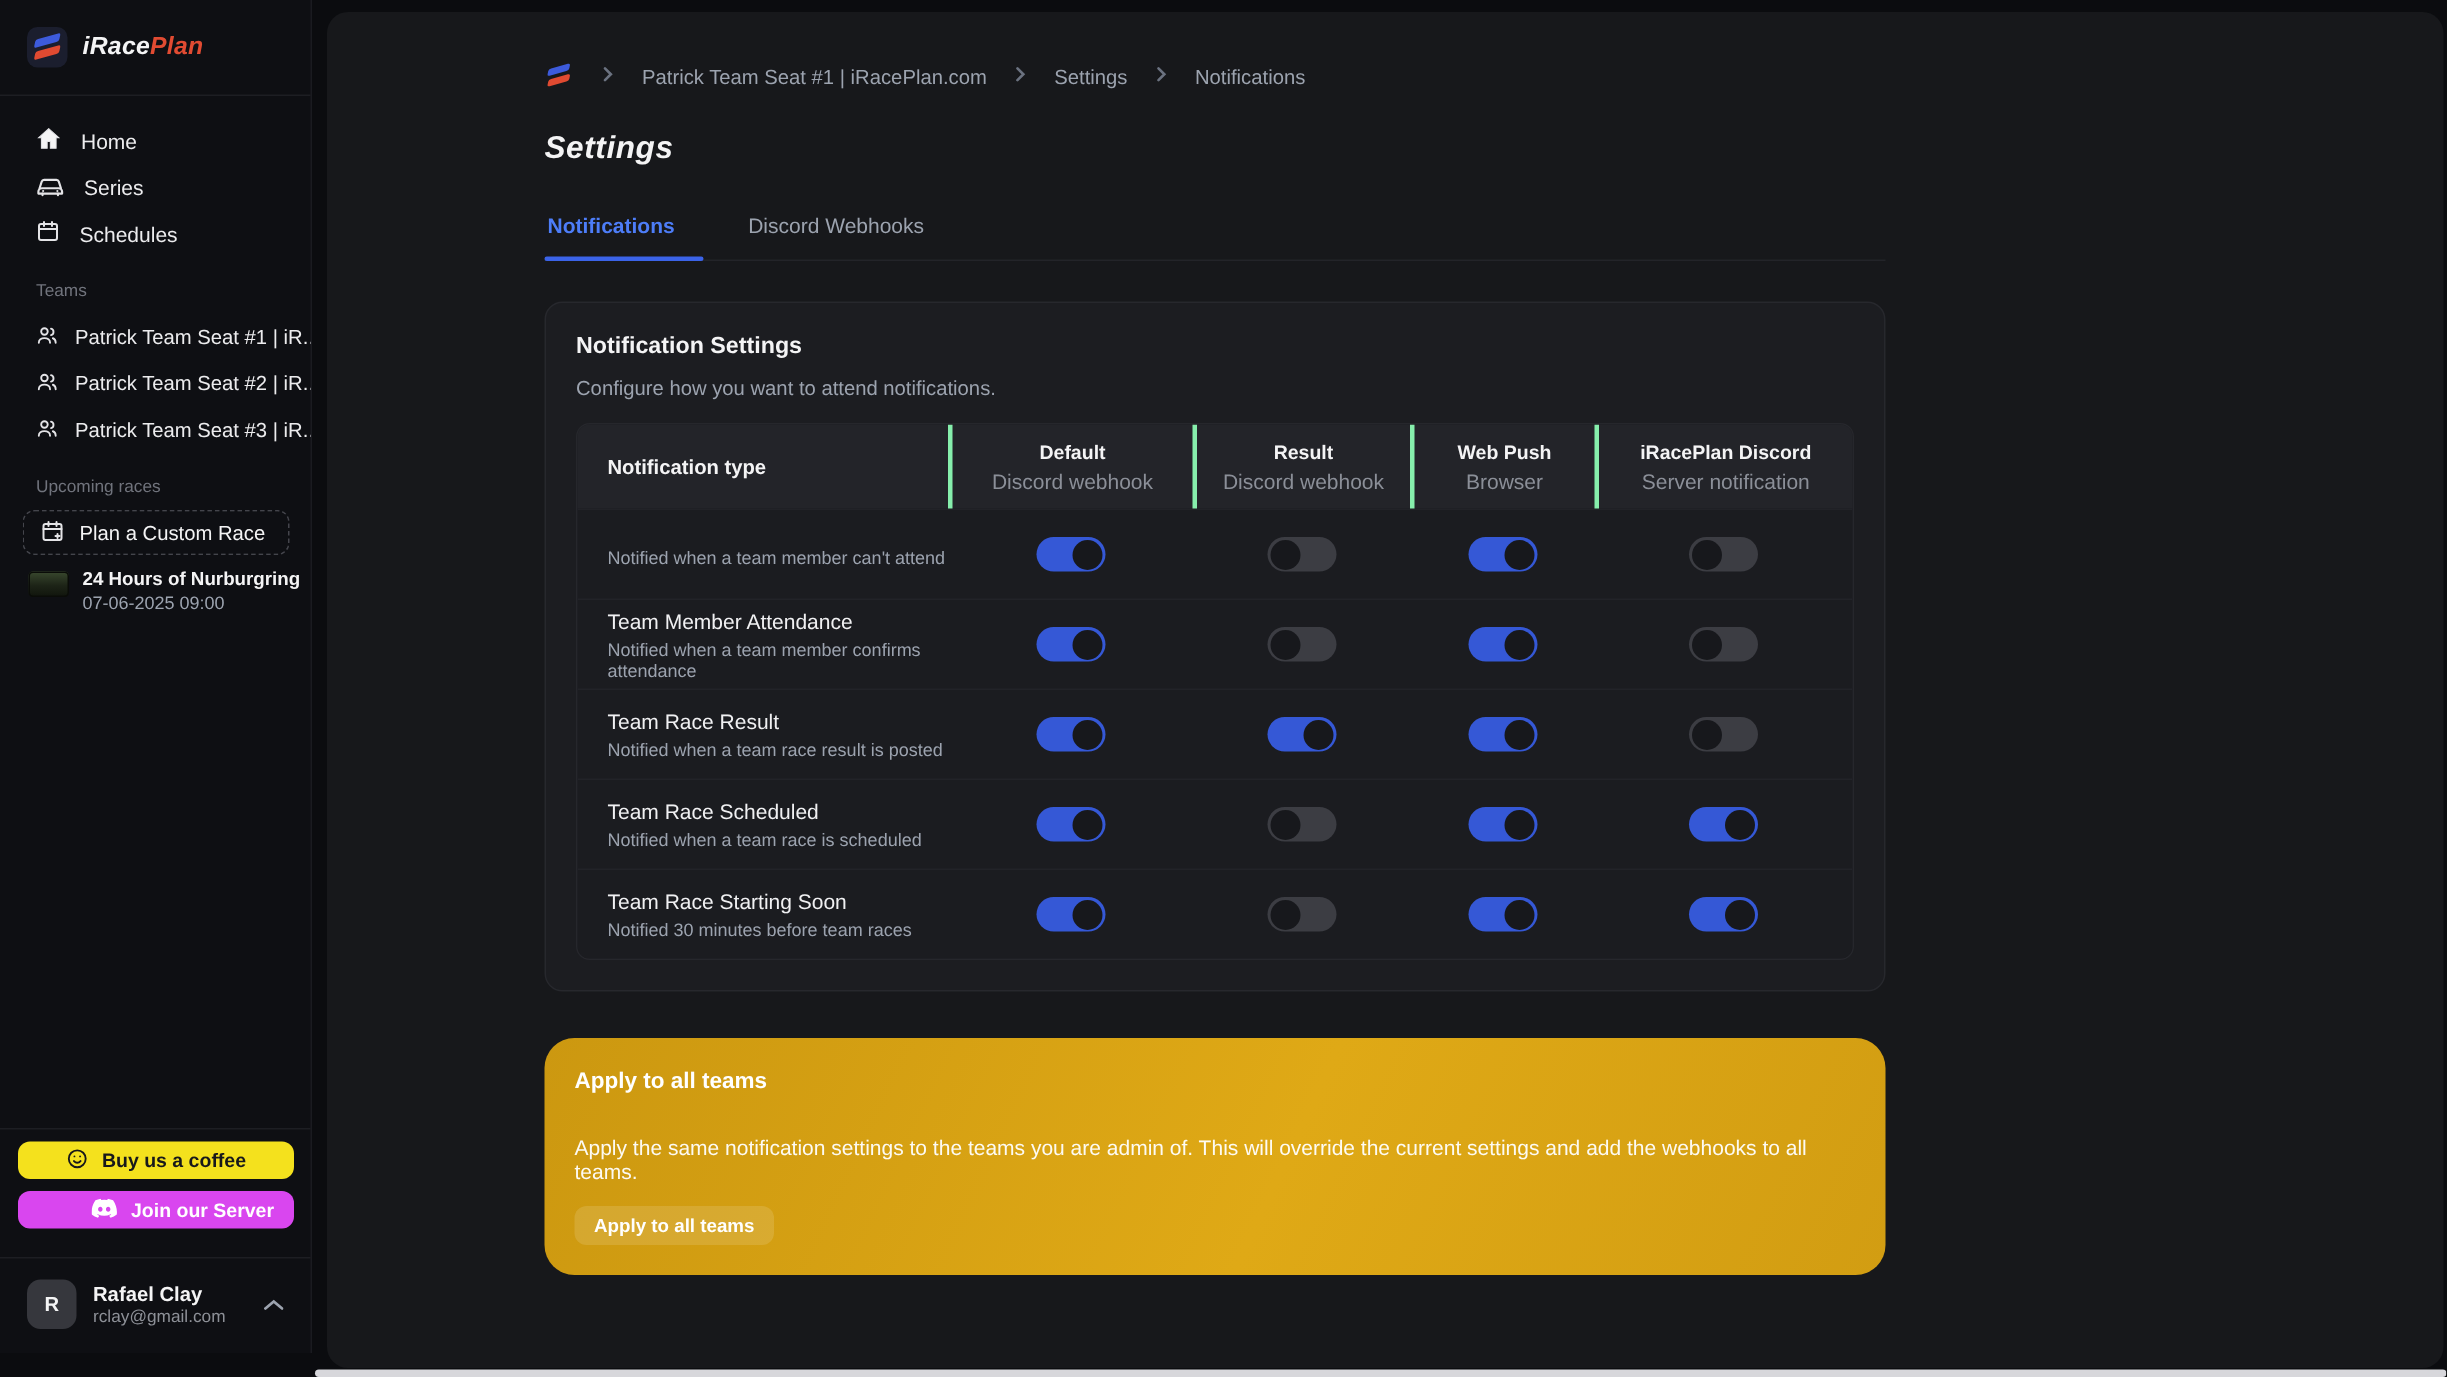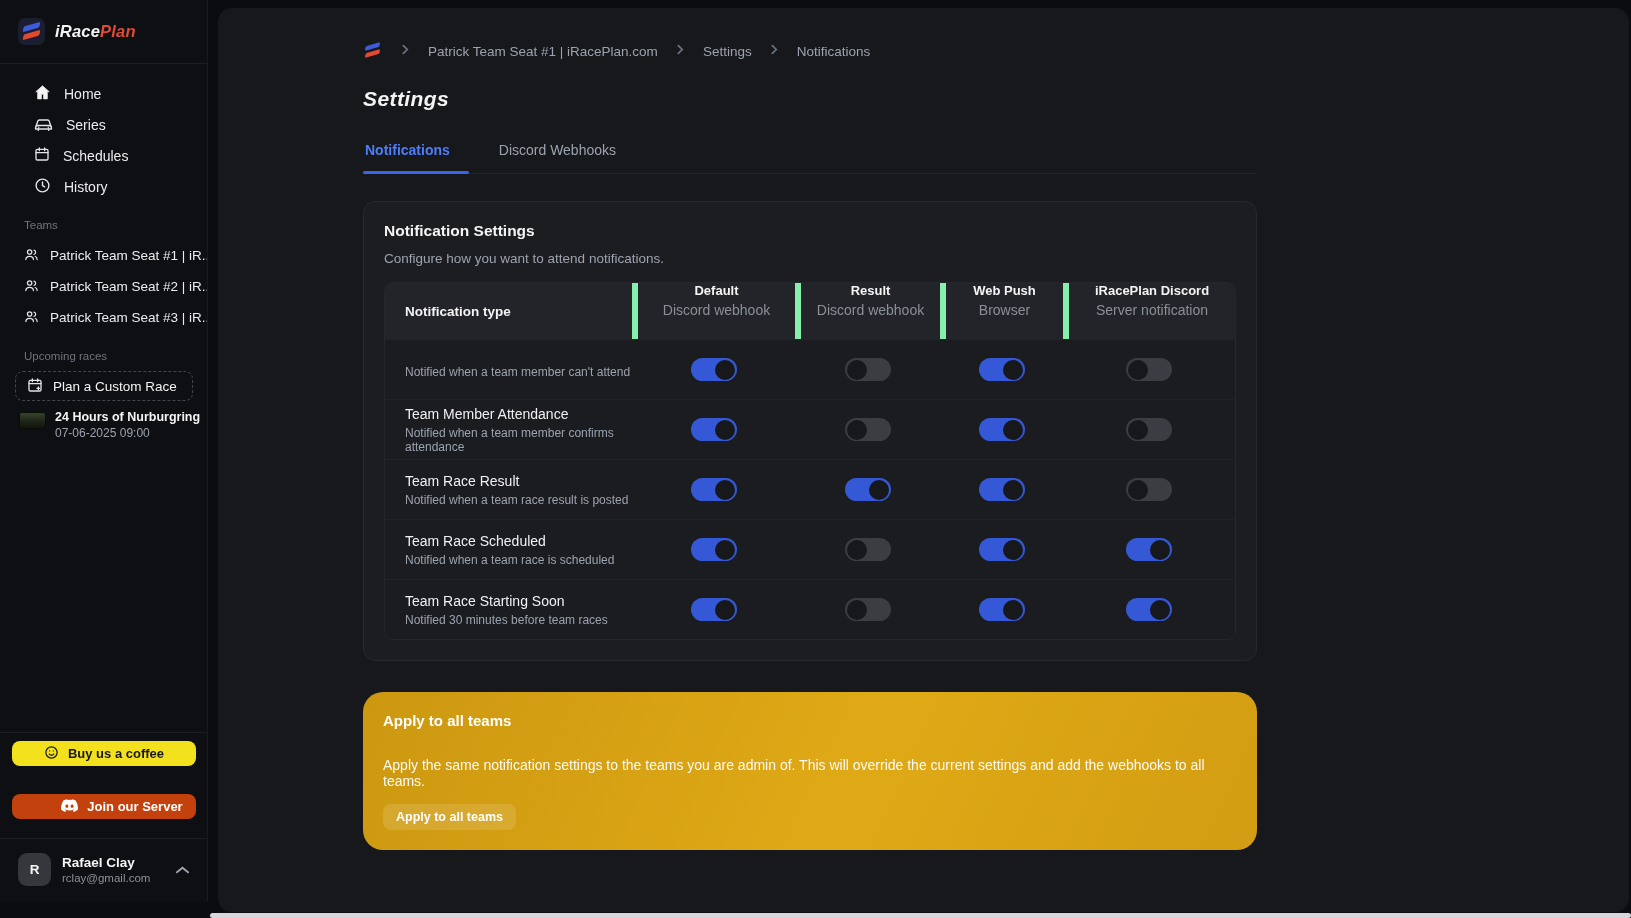--- a/index.html
+++ b/index.html
@@ -9,35 +9,35 @@
 
   
   .sidebar { position:absolute; left:0; top:0; width:208px; height:902px; background:#0e0f13; border-right:1px solid #1a1b20; }
   .logo-row { display:flex; align-items:center; gap:10px; height:64px; padding:0 18px; border-bottom:1px solid #1d1e23; cursor:pointer; }
   .logo-badge { width:27px; height:27px; border-radius:7px; background:#1b1e2e; position:relative; overflow:hidden; flex:none; }
   .logo-badge .band { position:absolute; left:6px; width:15px; height:6px; transform:skewX(-28deg) rotate(-18deg); border-radius:1.5px; }
   .logo-badge .band.b1 { top:6px; background:#3d5bdc; }
   .logo-badge .band.b2 { top:14px; background:#e04a31; }
   .logo-text { font-size:16.5px; font-weight:800; font-style:italic; letter-spacing:.2px; white-space:nowrap; }
   .logo-text .accent { color:#e14b32; }
-  .nav { padding:14px 0 0 0;margin-left:10px; }
+  .nav { padding:14px 0 0 0; }
   .nav-item { display:flex; align-items:center; gap:13px; height:31px; padding:0 24px; font-size:14px; color:#ececee; cursor:pointer; }
   .nav-item svg, .team-item svg { flex:none; stroke:#e4e4e7; }
   .section-label { padding:0 24px; margin-top:17px; margin-bottom:9px; font-size:11.5px; color:#70737c; }
   .team-item { display:flex; align-items:center; gap:11px; height:31px; padding:0 24px; font-size:13.5px; color:#ececee; white-space:nowrap; overflow:hidden; cursor:pointer; }
   .plan-btn { display:flex; align-items:center; gap:10px; margin:8px 15px 0 15px; width:178px; height:30px; padding:0 11px; background:transparent; border:1px dashed #44454c; border-radius:8px; color:#f4f4f5; font-size:13.5px; font-family:inherit; cursor:pointer; white-space:nowrap; }
   .race-item { display:flex; align-items:flex-start; gap:9px; padding:9px 0 0 19px; cursor:pointer; }
   .race-thumb { width:27px; height:17px; border-radius:3px; margin-top:2px; background:linear-gradient(180deg,#39482e 0%,#1d2417 55%,#10140c 100%); box-shadow:inset 0 0 0 1px #0a0c08; flex:none; }
   .race-title { font-size:12.5px; font-weight:700; color:#f4f4f5; }
   .race-date { font-size:12px; color:#9ca3af; margin-top:2px; }
   .sidebar-bottom { position:absolute; left:0; bottom:0; width:100%; }
   .sb-divider { border-top:1px solid #1d1e23; }
   .pill-btn { display:flex; align-items:center; justify-content:center; gap:9px; margin:0 12px; width:184px; height:25px; border:none; border-radius:8px; font-size:13px; font-weight:700; font-family:inherit; cursor:pointer; }
   .coffee { background:#f4e11d; color:#17181b; margin-top:8px; }
-  .discord { background:#c2410c; color:#ffffff; margin-top:28px; margin-bottom:19px;padding-left:36px; }
+  .discord { background:#d946ef; color:#ffffff; margin-top:8px; margin-bottom:19px;padding-left:36px; }
   .user-row { display:flex; align-items:center; gap:11px; padding:14px 18px 16px 18px; cursor:pointer; }
   .avatar { width:33px; height:33px; border-radius:9px; background:#36373d; display:flex; align-items:center; justify-content:center; font-size:13.5px; font-weight:700; color:#f4f4f5; flex:none; }
   .user-name { font-size:13.5px; font-weight:600; color:#f4f4f5; }
   .user-email { font-size:11.5px; color:#8d9097; margin-top:2px; }
   .chev-up { margin-left:auto; color:#9ca3af; font-size:12px; }
 
   
   .panel { position:absolute; left:218px; top:8px; width:1411px; height:904px; background:#17181b; border-radius:14px; }
   .content { margin-left:145px; width:894px; padding-top:33px; }
   .breadcrumb { display:flex; align-items:center; gap:19px; }
@@ -52,21 +52,21 @@
   .tab { padding:0 19px 15px 2px; margin-right:28px; font-size:14px; color:#9ca3af; cursor:pointer; position:relative; }
   .tab.active { color:#4d7df8; font-weight:600; }
   .tab.active::after { content:""; position:absolute; left:0; right:0; bottom:-1px; height:3px; border-radius:2px; background:#3b63e8; }
 
   .card { margin-top:27px; background:#1c1d21; border:1px solid #27282d; border-radius:12px; padding:20px; }
   .card-title { font-size:15.5px; font-weight:700; }
   .card-sub { font-size:13.5px; color:#9ca3af; margin-top:11px; }
   .ntable { margin-top:16px; border:1px solid #26272c; border-radius:9px; overflow:hidden; }
   .thead { display:flex; background:#232429; height:56px; align-items:center; }
   .th-type { flex:1; padding-left:20px; font-size:13.5px; font-weight:700; }
-  .th-col { text-align:center; border-left:6px solid #86efac; height:100%; display:flex; flex-direction:column; }
+  .th-col { text-align:center; border-left:3px solid #86efac; height:100%; display:flex; flex-direction:column; justify-content:center; }
   .th-col .t { font-size:13px; font-weight:700; }
   .th-col .s { font-size:14px; color:#8b8f98; margin-top:4px; }
   .trow { display:flex; align-items:center; height:60px; border-top:1px solid #222328; background:#1b1c20; }
   .td-type { flex:1; padding-left:20px; }
   .row-title { font-size:14px; color:#f0f0f2; }
   .row-desc { font-size:12px; color:#9ca3af; margin-top:4px; }
   .td-col { display:flex; align-items:center; justify-content:center; }
   .c0 { width:163px; } .c1 { width:145px; } .c2 { width:123px; } .c3 { width:172px; }
   .toggle { width:46px; height:23px; border-radius:12px; border:none; position:relative; cursor:pointer; padding:0; }
   .toggle.on { background:#3558d6; }
@@ -111,27 +111,20 @@
             </svg></span>
           <span>Series</span>
         </div>
         <div class="nav-item">
           <span><svg width="16" height="16" viewBox="0 0 24 24" fill="none" stroke="#f4f4f5" stroke-width="2" stroke-linecap="round">
               <rect x="3" y="5" width="18" height="16" rx="2"></rect>
               <path d="M8 3v4M16 3v4M3 10h18"></path>
             </svg></span>
           <span>Schedules</span>
         </div>
-        <div class="nav-item">
-          <span><svg width="17" height="17" viewBox="0 0 24 24" fill="none" stroke="#f4f4f5" stroke-width="2" stroke-linecap="round">
-              <circle cx="12" cy="12" r="9"></circle>
-              <path d="M12 7v5l3 2"></path>
-            </svg></span>
-          <span>History</span>
-        </div>
       </nav>
 
     <div class="section-label">Teams</div>
     <div id="teams">
         <div class="team-item">
           <span><svg width="15" height="15" viewBox="0 0 24 24" fill="none" stroke="#e4e4e7" stroke-width="2" stroke-linecap="round" stroke-linejoin="round">
               <circle cx="9" cy="8" r="3.5"></circle>
               <path d="M3 20c0-3 2.7-5 6-5s6 2 6 5"></path>
               <path d="M16 5a3.5 3.5 0 0 1 0 6.8M18 15.2c2 .7 3 2.3 3 4.8"></path>
             </svg></span>

